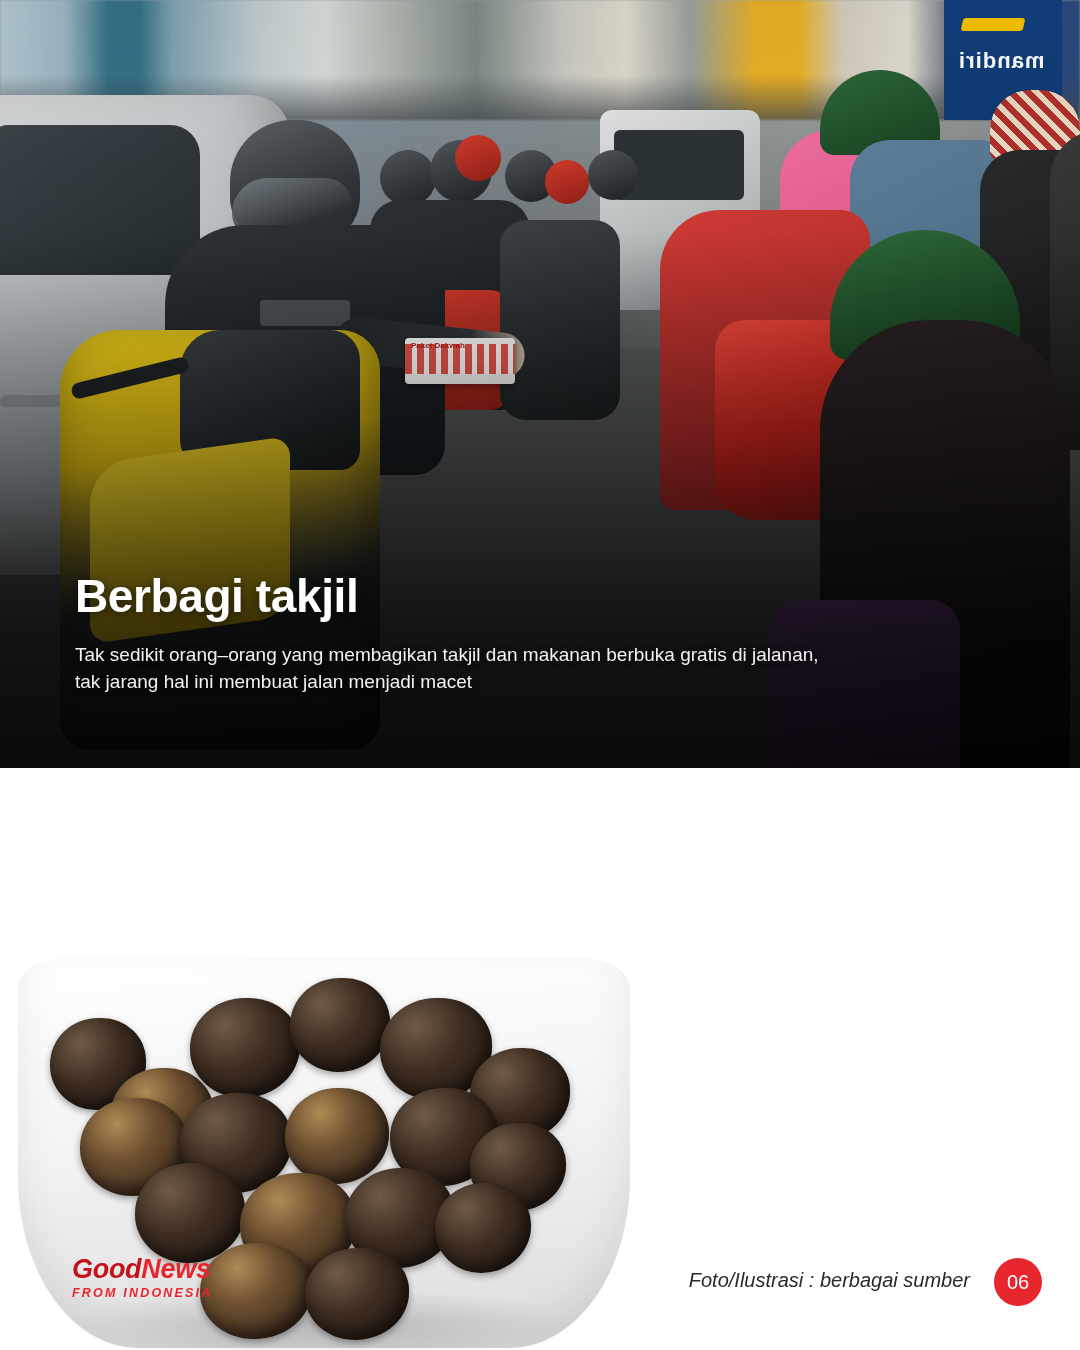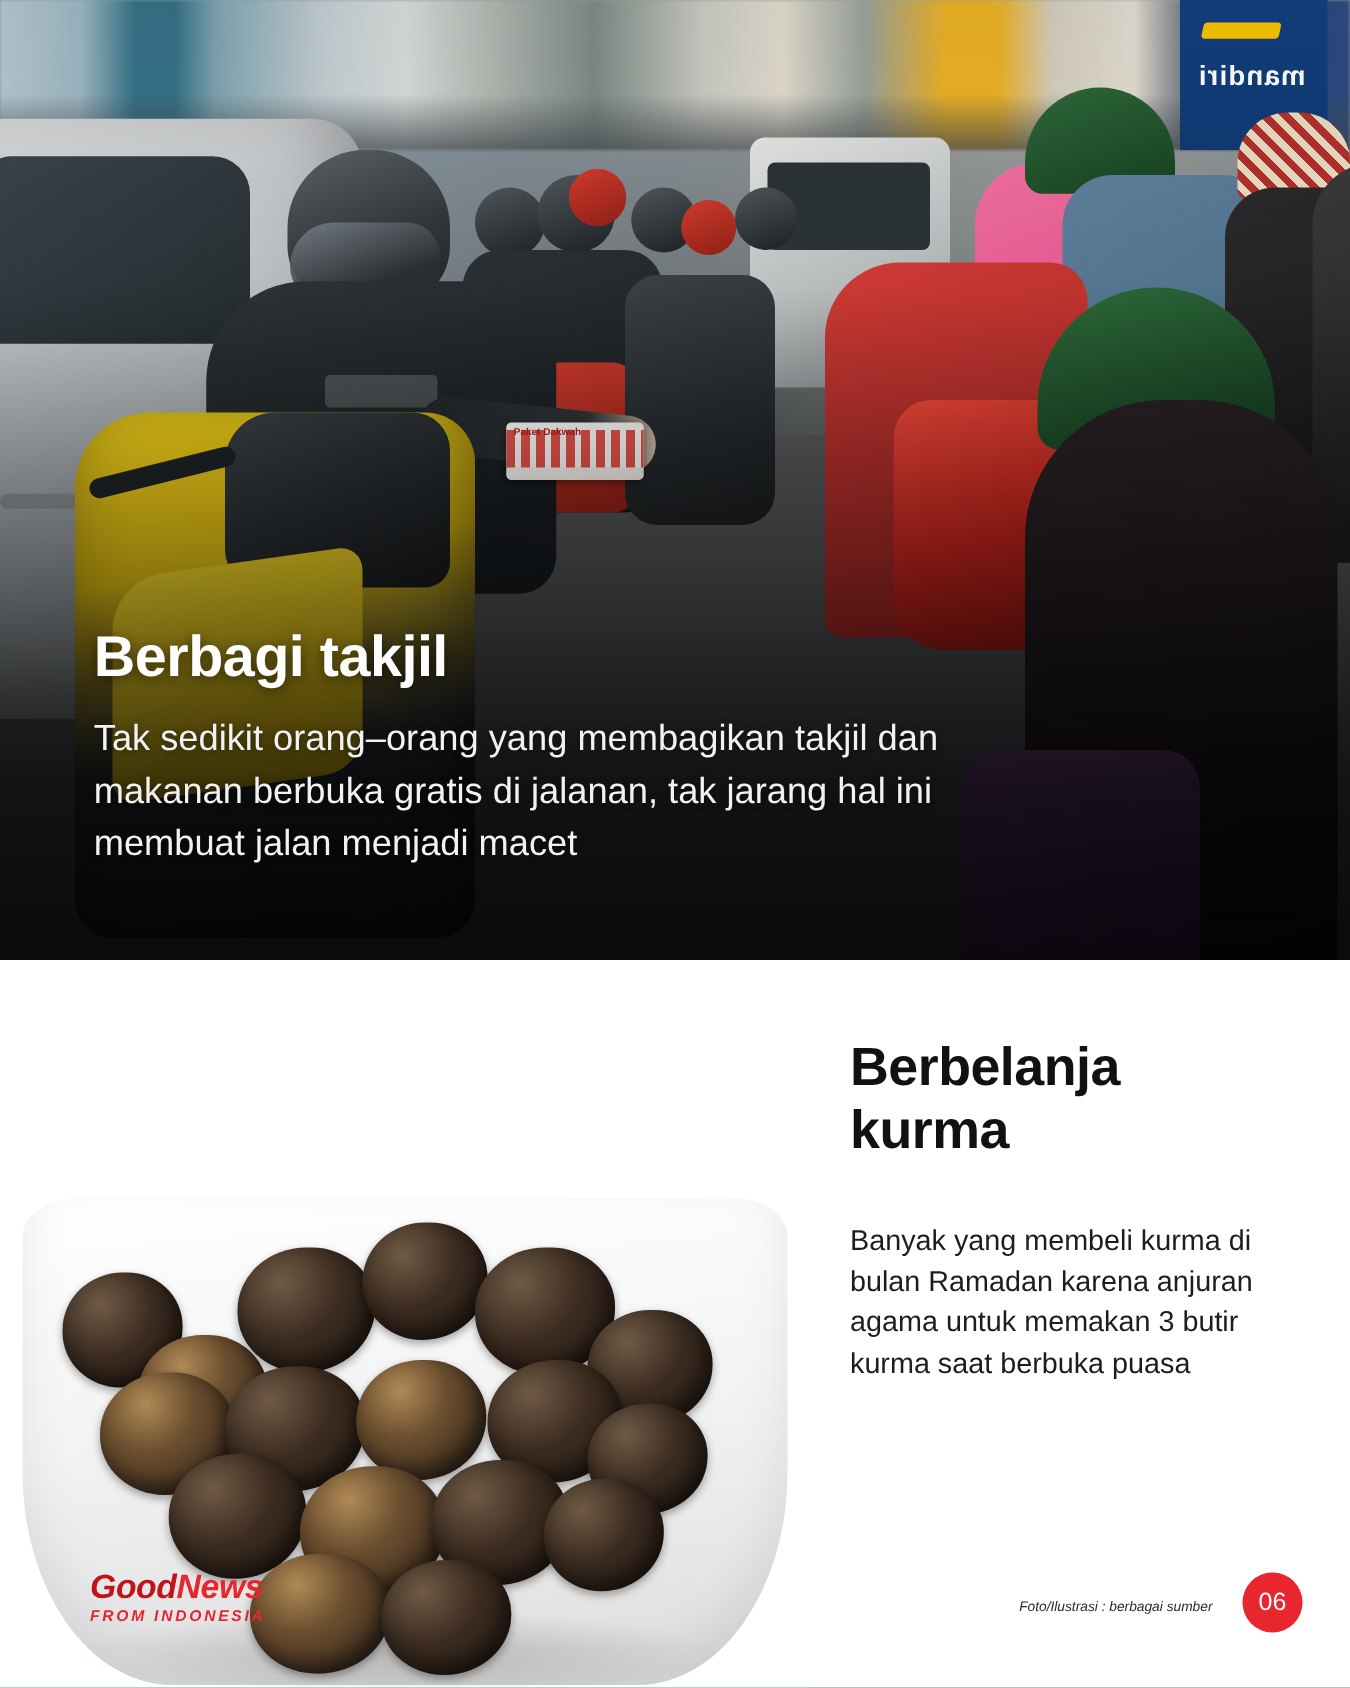--- a/index.html
+++ b/index.html
@@ -244,21 +244,21 @@
     color: #ffffff;
     font-size: 46px;
     line-height: 1.12;
     font-weight: bold;
     letter-spacing: -0.4px;
     text-shadow: 0 2px 10px rgba(0,0,0,.55);
   }
   .top-sub {
     margin-top: 18px;
     color: #f2f2f2;
-    font-size: 29px;
+    font-size: 19px;
     line-height: 1.45;
     text-shadow: 0 1px 6px rgba(0,0,0,.5);
   }
 
   
   .bottom {
     position: absolute;
     left: 0; top: 768px;
     width: 1080px;
     height: 582px;
@@ -330,21 +330,21 @@
   .logo .l1 {
     font-size: 27px; font-weight: bold; color: #e8262d; letter-spacing: -0.3px;
   }
   .logo .l1 .b { color: #c2121a; }
   .logo .l2 {
     font-size: 12.5px; font-weight: bold; color: #e8262d; letter-spacing: 2.2px; margin-top: 1px;
   }
   .credit {
     position: absolute;
     right: 110px; bottom: 58px;
-    font-size: 11px;
+    font-size: 20px;
     font-style: italic;
     color: #2a2a2a;
   }
   .page-num {
     position: absolute;
     right: 38px; bottom: 44px;
     width: 48px; height: 48px;
     border-radius: 50%;
     background: #e8262d;
     color: #ffffff;
@@ -450,27 +450,20 @@
         <div class="date" style="left:430px;top:185px;width:96px;height:88px;"></div>
         <div class="date" style="left:95px;top:225px;width:110px;height:100px;"></div>
         <div class="date hl" style="left:200px;top:235px;width:116px;height:104px;"></div>
         <div class="date" style="left:305px;top:230px;width:110px;height:100px;"></div>
         <div class="date" style="left:395px;top:245px;width:96px;height:90px;"></div>
         <div class="date hl" style="left:160px;top:305px;width:112px;height:96px;"></div>
         <div class="date" style="left:265px;top:310px;width:104px;height:92px;"></div>
       </div>
     </div>
 
-    <div class="bottom-right">
-      <div class="b-title">
-        <div>Berbelanja</div>
-        <div>kurma</div>
-      </div>
-      <div class="b-sub">Banyak yang membeli kurma di bulan Ramadan karena anjuran agama untuk memakan 3 butir kurma saat berbuka puasa</div>
-    </div>
 
     <div class="logo">
       <div class="l1"><span class="b">Good</span><span>News</span></div>
       <div class="l2">FROM INDONESIA</div>
     </div>
 
     <div class="credit">Foto/Ilustrasi : berbagai sumber</div>
     <div class="page-num">06</div>
   </div>
 

